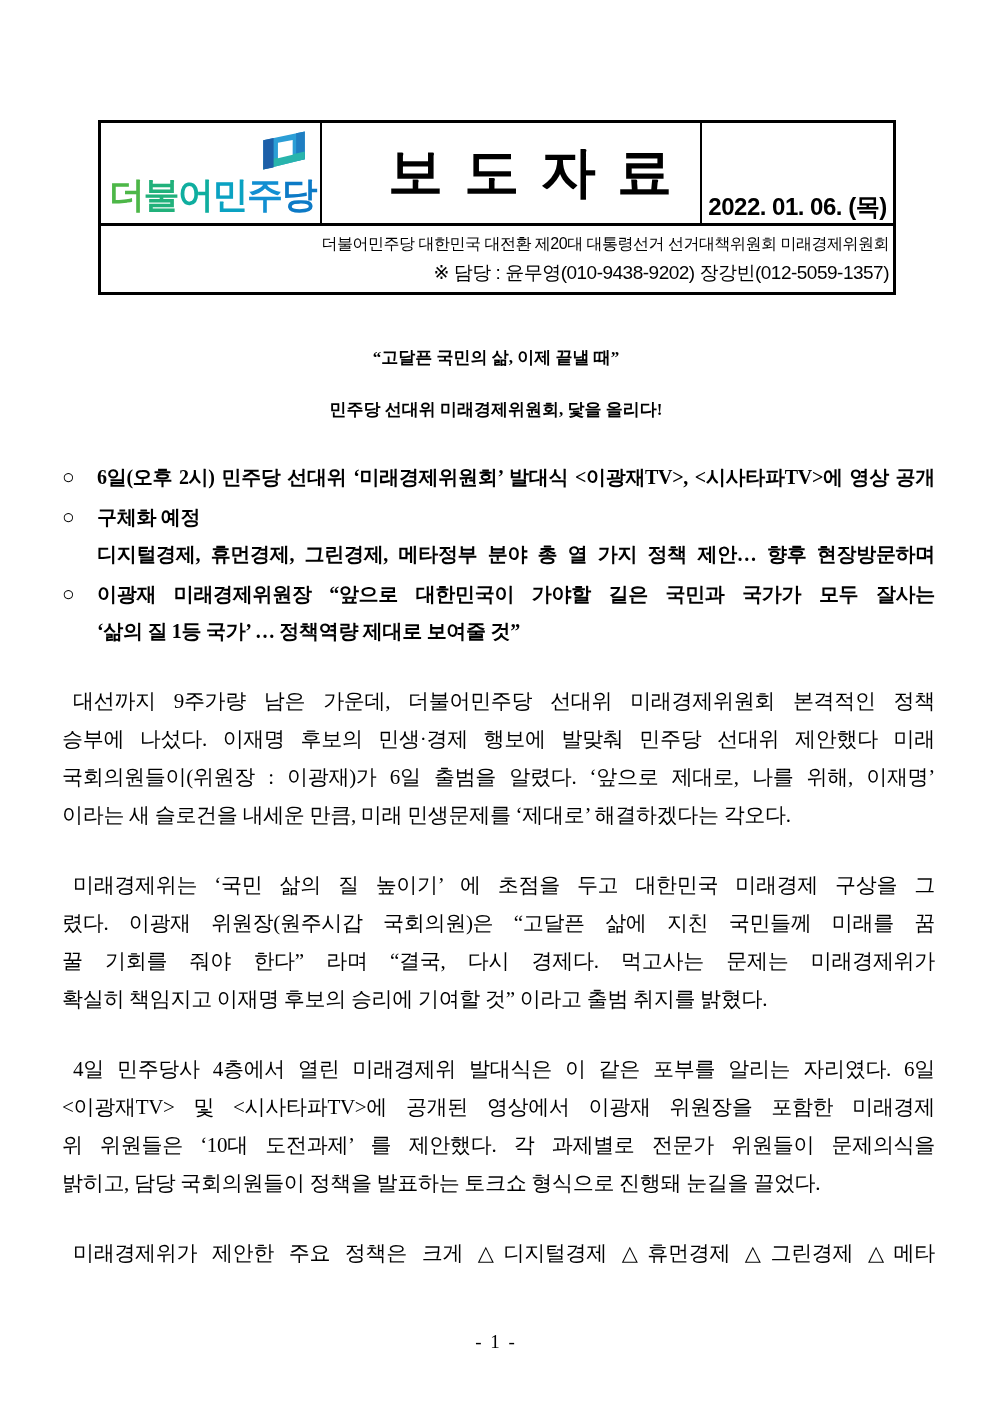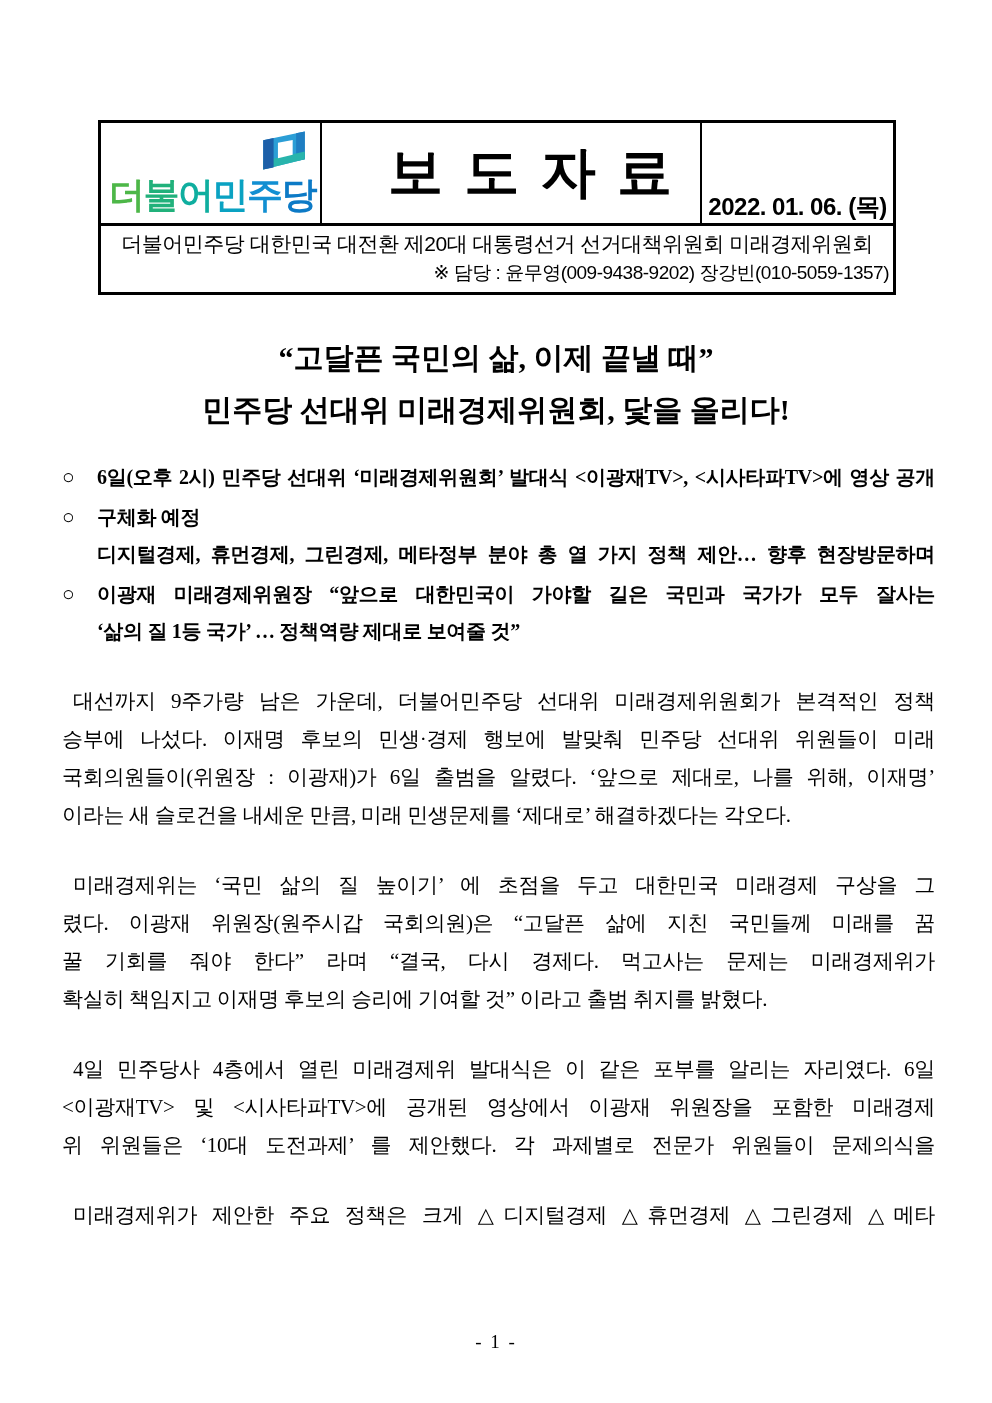--- a/index.html
+++ b/index.html
@@ -20,25 +20,25 @@
     position:absolute;left:8px;bottom:3px;font-size:36px;font-weight:800;
     letter-spacing:-1.5px;white-space:nowrap;
   }
   .flag-icon{position:absolute;top:6px;right:10px;}
   .title-cell{flex:1;display:flex;align-items:center;justify-content:center;padding-left:41px;}
   .doc-title{font-size:55px;font-weight:900;letter-spacing:3px;white-space:nowrap;}
   .date-cell{width:193px;box-sizing:border-box;border-left:2px solid #000;
     display:flex;align-items:flex-end;justify-content:center;}
   .doc-date{font-size:24px;font-weight:700;letter-spacing:-0.5px;white-space:nowrap;}
   .header-row2{border-top:3px solid #000;padding:3px 4px 5px;}
-  .org-line{font-size:21px;line-height:30px;text-align:center;letter-spacing:-0.5px;white-space:nowrap;}
+  .org-line{font-size:16px;line-height:30px;text-align:right;letter-spacing:-0.5px;white-space:nowrap;}
   .contact-line{font-size:19px;line-height:28px;text-align:right;letter-spacing:-0.5px;white-space:nowrap;}
   
   .headline{position:absolute;top:332px;left:0;right:0;text-align:center;
-    font-size:30px;font-weight:700;}
+    font-size:17px;font-weight:700;}
   .headline .hl{line-height:52px;height:52px;overflow:hidden;}
   
   .line{overflow:hidden;word-break:keep-all;letter-spacing:-0.3px;}
   .just{text-align:justify;text-align-last:justify;}
   .nat{text-align:left;text-align-last:left;}
   .indent{padding-left:11px;}
   
   .bullets{position:absolute;top:459px;left:62px;width:873px;}
   .bullet{display:flex;margin-bottom:3px;font-weight:700;font-size:20px;}
   .bullet-marker{width:35px;flex:0 0 35px;line-height:37px;font-size:21px;}
@@ -71,21 +71,21 @@
       </div>
       <div class="title-cell">
         <span class="doc-title">보 도 자 료</span>
       </div>
       <div class="date-cell">
         <span class="doc-date">2022. 01. 06. (목)</span>
       </div>
     </div>
     <div class="header-row2">
       <div class="org-line">더불어민주당 대한민국 대전환 제20대 대통령선거 선거대책위원회 미래경제위원회</div>
-      <div class="contact-line">※ 담당 : 윤무영(009-9438-9202) 장강빈(010-5059-1357)</div>
+      <div class="contact-line">※ 담당 : 윤무영(010-9438-9202) 장강빈(012-5059-1357)</div>
     </div>
   </div>
 
   <div class="headline">
     <div class="hl">“고달픈 국민의 삶, 이제 끝낼 때”</div>
     <div class="hl">민주당 선대위 미래경제위원회, 닻을 올리다!</div>
   </div>
 
   <div class="bullets" id="bullets">
       <div class="bullet">
@@ -105,35 +105,36 @@
         <div class="bullet-marker">○</div>
         <div class="bullet-text">
           <div class="line just">이광재 미래경제위원장 “앞으로 대한민국이 가야할 길은 국민과 국가가 모두 잘사는</div>
           <div class="line nat">‘삶의 질 1등 국가’ … 정책역량 제대로 보여줄 것”</div>
         </div>
       </div>
     </div>
 
   <div class="body-text" id="body-paragraphs">
       <div class="para">
-        <div class="line just indent">대선까지 9주가량 남은 가운데, 더불어민주당 선대위 미래경제위원회가 본격적인 정책</div>
-        <div class="line just">승부에 나섰다. 이재명 후보의 민생·경제 행보에 발맞춰 민주당 선대위 위원들이 미래</div>
+        <div class="line just indent">대선까지 9주가량 남은 가운데, 더불어민주당 선대위 미래경제위원회 본격적인 정책</div>
+        <div class="line just">승부에 나섰다. 이재명 후보의 민생·경제 행보에 발맞춰 민주당 선대위 제안했다 미래</div>
         <div class="line just">국회의원들이(위원장 : 이광재)가 6일 출범을 알렸다. ‘앞으로 제대로, 나를 위해, 이재명’</div>
         <div class="line nat">이라는 새 슬로건을 내세운 만큼, 미래 민생문제를 ‘제대로’ 해결하겠다는 각오다.</div>
       </div>
       <div class="para">
         <div class="line just indent">미래경제위는 ‘국민 삶의 질 높이기’ 에 초점을 두고 대한민국 미래경제 구상을 그</div>
         <div class="line just">렸다. 이광재 위원장(원주시갑 국회의원)은 “고달픈 삶에 지친 국민들께 미래를 꿈</div>
         <div class="line just">꿀 기회를 줘야 한다” 라며 “결국, 다시 경제다. 먹고사는 문제는 미래경제위가</div>
         <div class="line nat">확실히 책임지고 이재명 후보의 승리에 기여할 것” 이라고 출범 취지를 밝혔다.</div>
       </div>
       <div class="para">
         <div class="line just indent">4일 민주당사 4층에서 열린 미래경제위 발대식은 이 같은 포부를 알리는 자리였다. 6일</div>
         <div class="line just">&lt;이광재TV&gt; 및 &lt;시사타파TV&gt;에 공개된 영상에서 이광재 위원장을 포함한 미래경제</div>
         <div class="line just">위 위원들은 ‘10대 도전과제’ 를 제안했다. 각 과제별로 전문가 위원들이 문제의식을</div>
+        <div class="line nat">밝히고, 담당 국회의원들이 정책을 발표하는 토크쇼 형식으로 진행돼 눈길을 끌었다.</div>
       </div>
       <div class="para">
         <div class="line just indent">미래경제위가 제안한 주요 정책은 크게 △디지털경제 △휴먼경제 △그린경제 △메타</div>
       </div>
     </div>
 
   <div class="page-number">- 1 -</div>
 
 </div>
 

